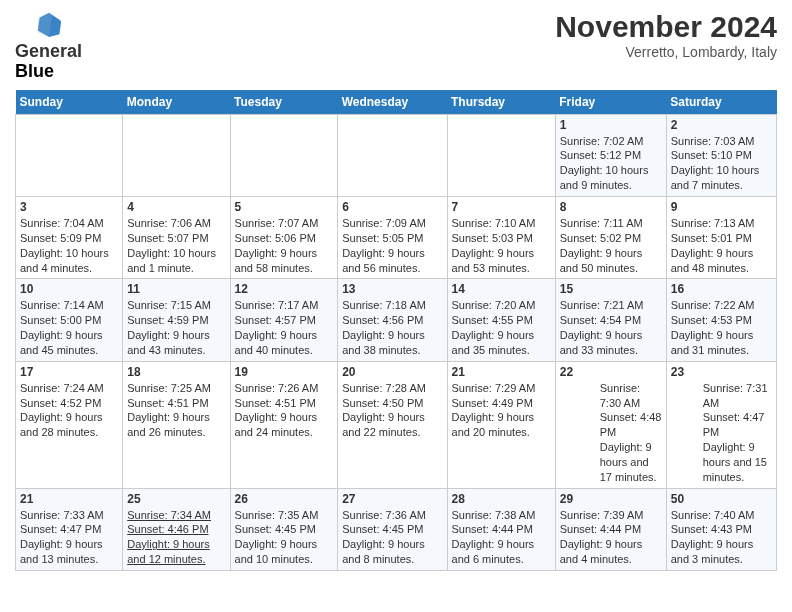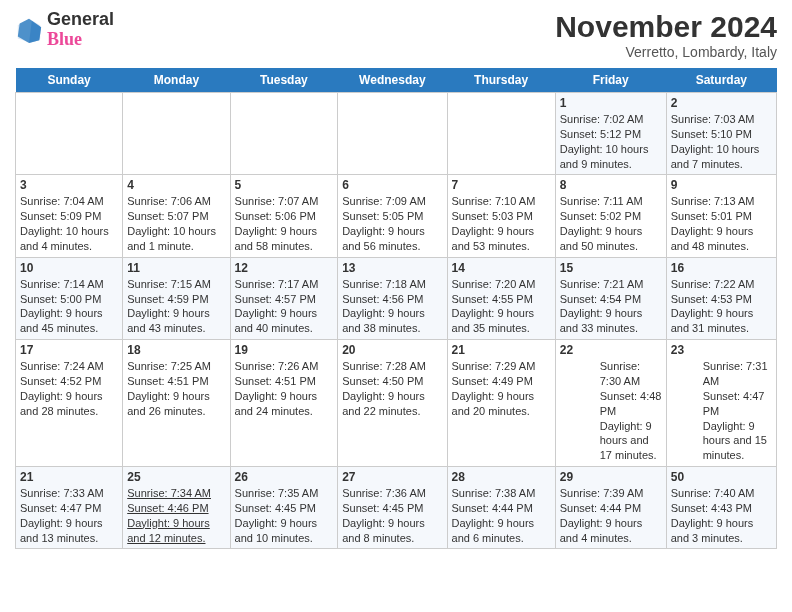--- a/index.html
+++ b/index.html
@@ -17,28 +17,29 @@
     .header {
       display: flex;
       justify-content: space-between;
       align-items: flex-start;
       margin-bottom: 8px;
     }
     .logo {
       display: flex;
       align-items: center;
       gap: 4px;
+      flex-direction: column;
     }
     .logo-text {
       font-size: 18px;
       font-weight: bold;
       line-height: 1.1;
     }
     .logo-general { color: #333; }
-    .logo-blue { color: #ec4899; font-family: Liberation Serif, serif; }
+    .logo-blue { color: #000000; }
     .logo-icon {
       width: 28px;
       height: 28px;
     }
     .title-block {
       text-align: right;
     }
     .month-title {
       font-size: 30px;
       font-weight: bold;
@@ -50,21 +51,21 @@
     }
     table {
       width: 100%;
       border-collapse: collapse;
       font-size: 11px;
     }
     thead tr th {
       background-color: #2a7abf;
       color: #fff;
       padding: 5px 4px;
-      text-align: center;
+      text-align: left;
       font-size: 12px;
       font-weight: bold;
     }
     tbody tr td {
       border: 1px solid #ccc;
       vertical-align: top;
       padding: 3px 4px;
       width: 113px;
       min-height: 70px;
       background: #fff;

